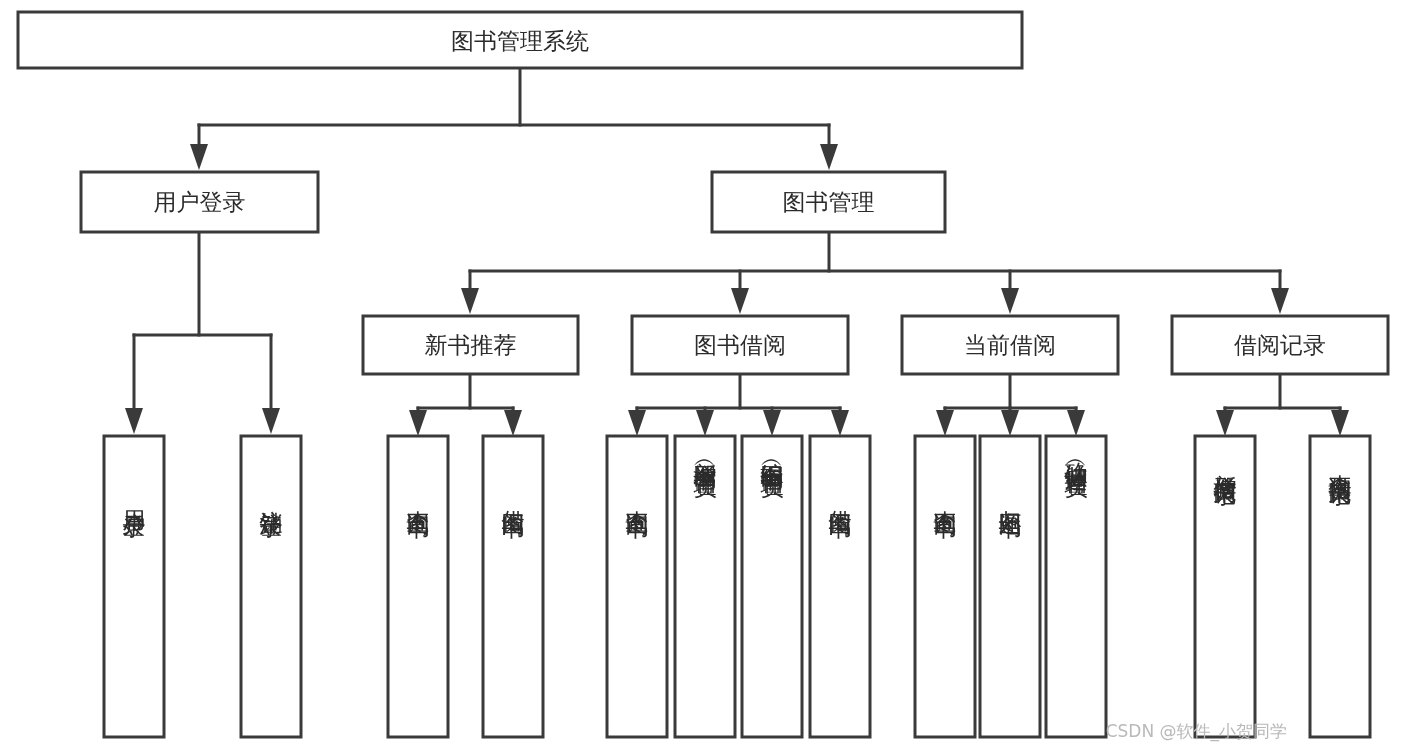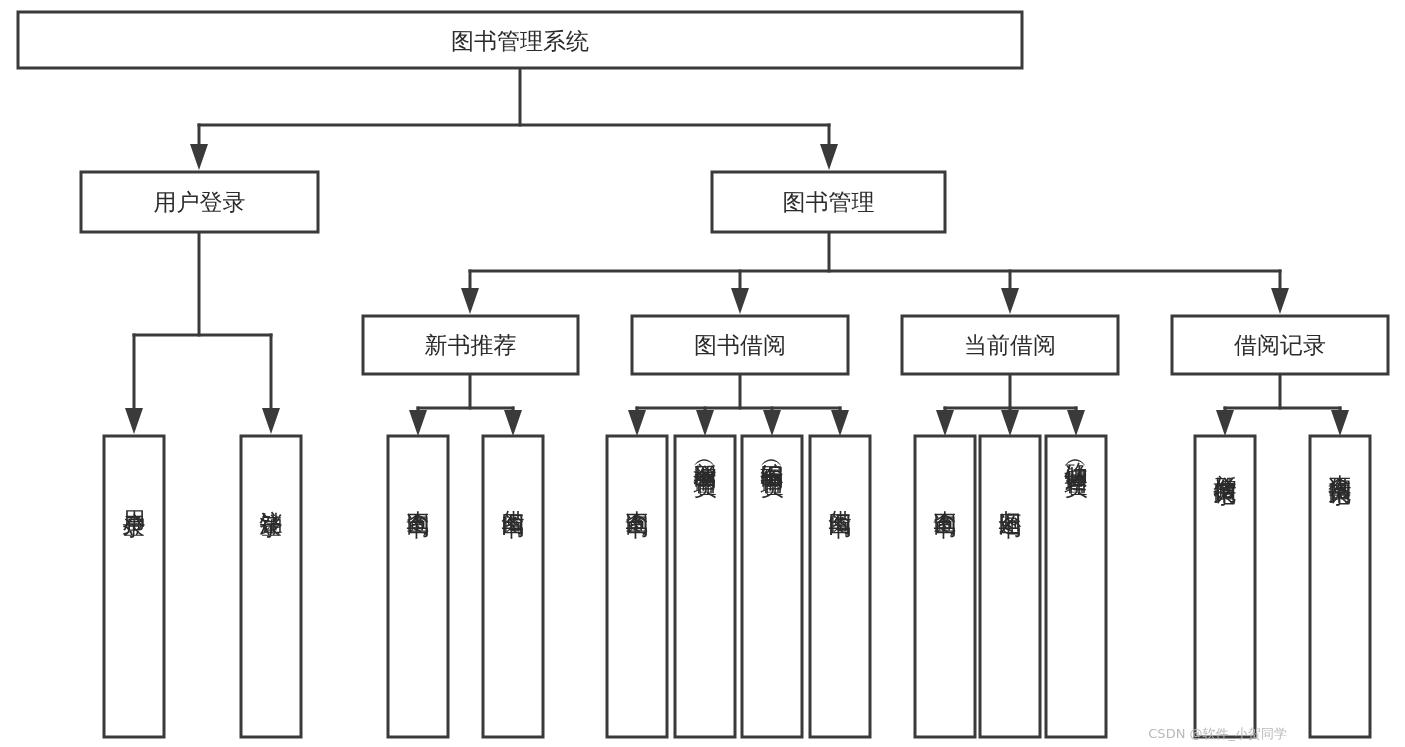--- a/index.html
+++ b/index.html
@@ -64,21 +64,21 @@
     align-items: center;
     justify-content: flex-start;
     pointer-events: none;
     user-select: none;
   }
   .watermark {
     position: absolute;
     right: 10px;
     bottom: 4px;
     font-family: "DejaVu Sans", "Liberation Sans", sans-serif;
-    font-size: 13px;
+    font-size: 17px;
     color: #b9b9b9;
     white-space: nowrap;
   }
 </style>
 </head>
 <body>
 
 <div id="diagram-root">
 
   <svg class="diagram-canvas" viewBox="0 0 1405 747">

